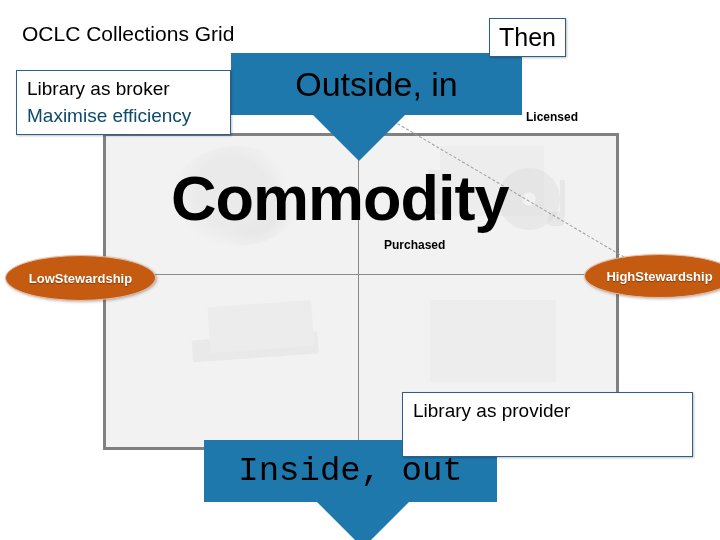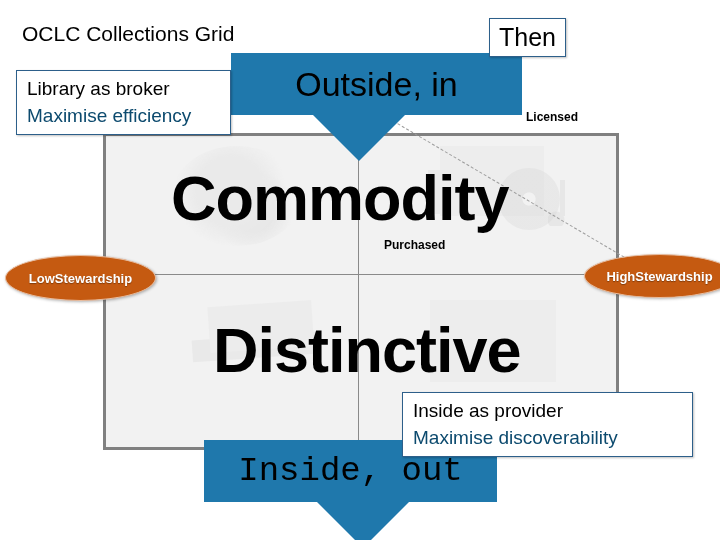--- a/index.html
+++ b/index.html
@@ -293,21 +293,20 @@
   <div class="watermark wm-note"></div>
   <div class="watermark wm-pen"></div>
   <div class="watermark wm-news"></div>
 
   <div class="dashed-diag"></div>
 
   <div class="quad-divider-h"></div>
   <div class="quad-divider-v"></div>
 
   <div class="big-word word-commodity">Commodity</div>
-  <div class="big-word word-distinctive">Distinctive</div>
 
   <div class="small-label lbl-licensed">Licensed</div>
   <div class="small-label lbl-purchased">Purchased</div>
 
   <div class="blue-banner" id="banner-outside">
     <div class="bar">
       <span>Outside, in</span>
     </div>
     <div class="arrow-neck"></div>
     <div class="arrow"></div>
@@ -320,22 +319,21 @@
     <div class="arrow-neck"></div>
     <div class="arrow"></div>
   </div>
 
   <div class="callout" id="callout-broker">
     <div class="line1">Library as broker</div>
     <div class="line2">Maximise efficiency</div>
   </div>
 
   <div class="callout" id="callout-provider">
-    <div class="line1">Inside as provider</div>
-    <div class="line2">Maximise discoverability</div>
+    <div class="line1">Library as provider</div>
   </div>
 
   <div class="timetag" id="tag-then">
     <span>Then</span>
   </div>
 
   <div class="ellipse" id="ellipse-low">
     <div>Low</div>
     <div>Stewardship</div>
   </div>

